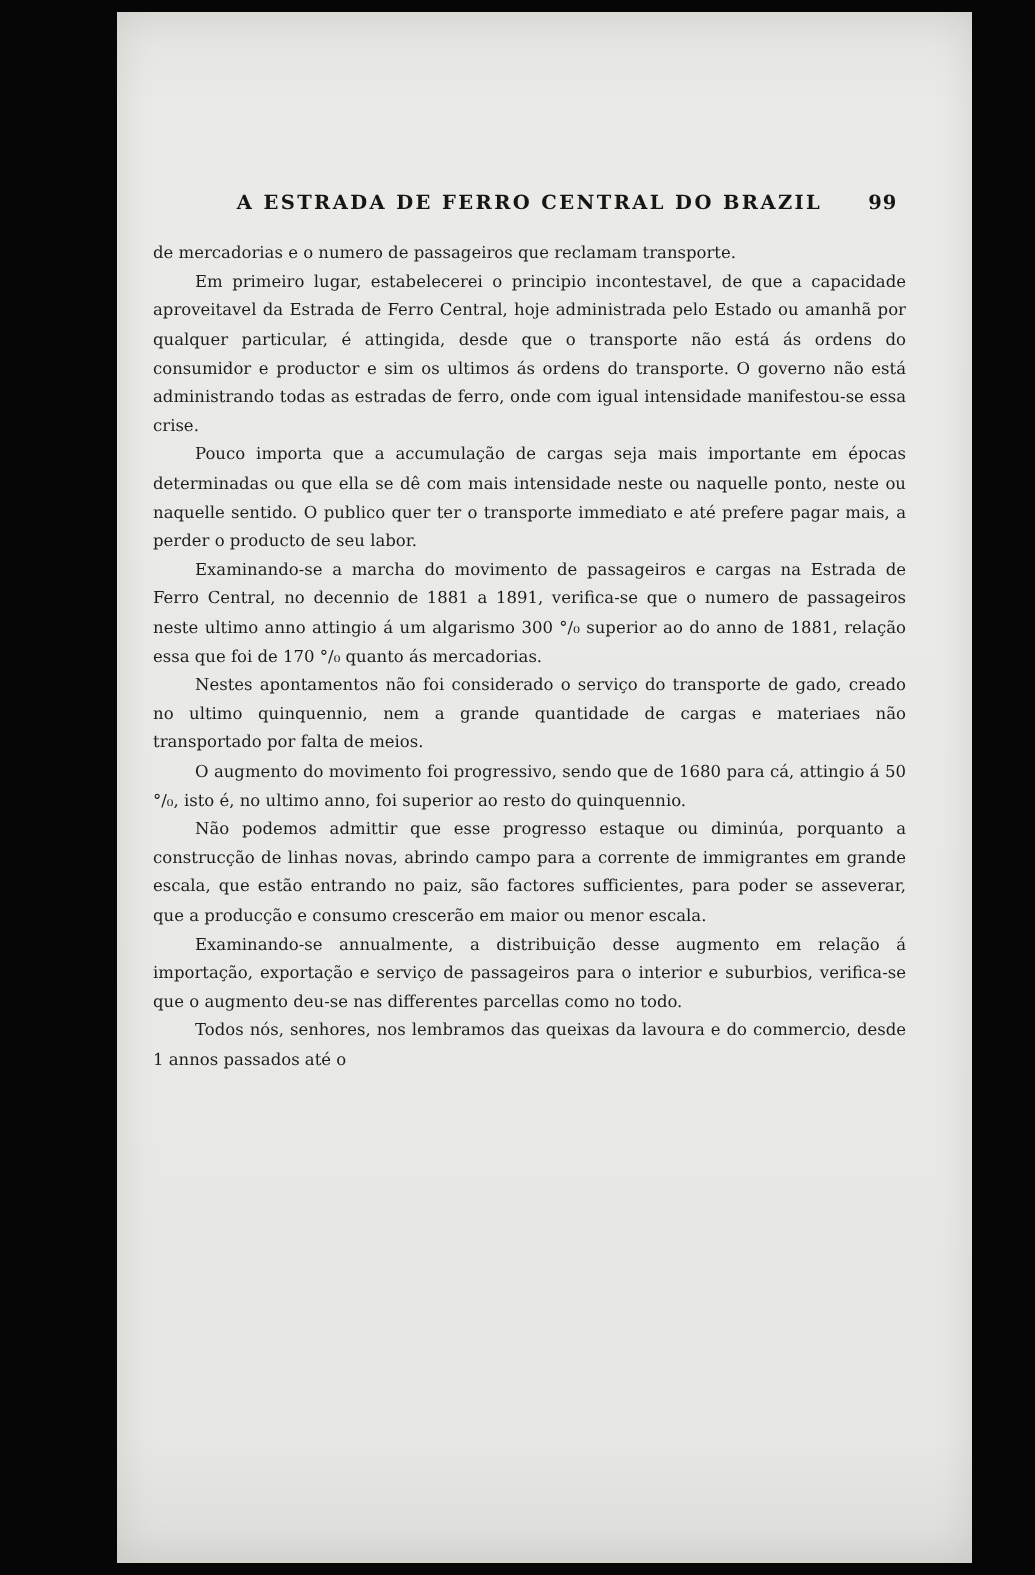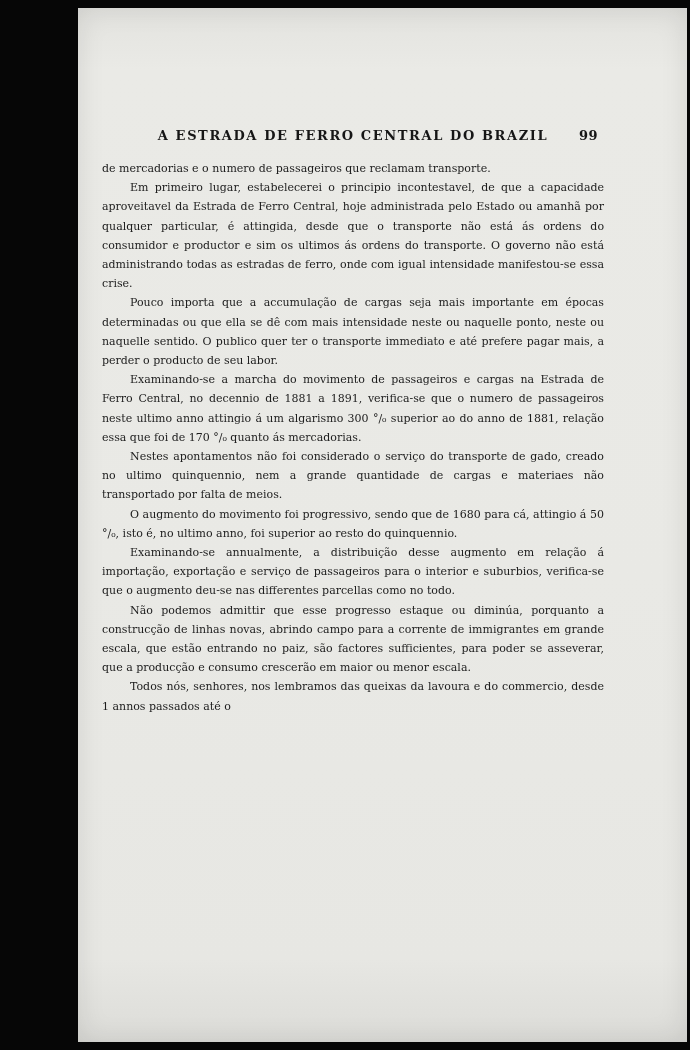--- a/index.html
+++ b/index.html
@@ -20,21 +20,20 @@
     background: #060606;
   }
   .paper {
     position: absolute;
     left: 78px;
     top: 8px;
     width: 570px;
     height: 1034px;
     background: linear-gradient(180deg, #e3e3df 0%, #eaeae6 6%, #e9e9e5 55%, #e7e7e3 92%, #dcdcd8 100%);
     box-shadow: inset 0 0 28px rgba(0,0,0,0.10);
-    padding-left: 39px;
   }
   .content {
     position: absolute;
     left: 24px;
     top: 120px;
     width: 502px;
     color: #1b1b1b;
   }
   .running-header {
     position: relative;
@@ -94,20 +93,20 @@
         <span class="pagenum">99</span>
       </div>
 
       <div class="body-text" id="paragraphs">
           <p class="">de mercadorias e o numero de passageiros que reclamam transporte.</p>
           <p class="indent">Em primeiro lugar, estabelecerei o principio incontestavel, de que a capacidade aproveitavel da Estrada de Ferro Central, hoje administrada pelo Estado ou amanhã por qualquer particular, é attingida, desde que o transporte não está ás ordens do consumidor e productor e sim os ultimos ás ordens do transporte. O governo não está administrando todas as estradas de ferro, onde com igual intensidade manifestou-se essa crise.</p>
           <p class="indent">Pouco importa que a accumulação de cargas seja mais importante em épocas determinadas ou que ella se dê com mais intensidade neste ou naquelle ponto, neste ou naquelle sentido. O publico quer ter o transporte immediato e até prefere pagar mais, a perder o producto de seu labor.</p>
           <p class="indent">Examinando-se a marcha do movimento de passageiros e cargas na Estrada de Ferro Central, no decennio de 1881 a 1891, verifica-se que o numero de passageiros neste ultimo anno attingio á um algarismo 300 °/₀ superior ao do anno de 1881, relação essa que foi de 170 °/₀ quanto ás mercadorias.</p>
           <p class="indent">Nestes apontamentos não foi considerado o serviço do transporte de gado, creado no ultimo quinquennio, nem a grande quantidade de cargas e materiaes não transportado por falta de meios.</p>
           <p class="indent">O augmento do movimento foi progressivo, sendo que de 1680 para cá, attingio á 50 °/₀, isto é, no ultimo anno, foi superior ao resto do quinquennio.</p>
+          <p class="indent">Não podemos admittir que esse progresso estaque ou diminúa, porquanto a construcção de linhas novas, abrindo campo para a corrente de immigrantes em grande escala, que estão entrando no paiz, são factores sufficientes, para poder se asseverar, que a producção e consumo crescerão em maior ou menor escala.</p>
           <p class="indent">Examinando-se annualmente, a distribuição desse augmento em relação á importação, exportação e serviço de passageiros para o interior e suburbios, verifica-se que o augmento deu-se nas differentes parcellas como no todo.</p>
-          <p class="indent">Não podemos admittir que esse progresso estaque ou diminúa, porquanto a construcção de linhas novas, abrindo campo para a corrente de immigrantes em grande escala, que estão entrando no paiz, são factores sufficientes, para poder se asseverar, que a producção e consumo crescerão em maior ou menor escala.</p>
           <p class="indent">Todos nós, senhores, nos lembramos das queixas da lavoura e do commercio, desde 1 annos passados até o</p>
         </div>
 
     </div>
   </div>
 </div>
 
 </body></html>

